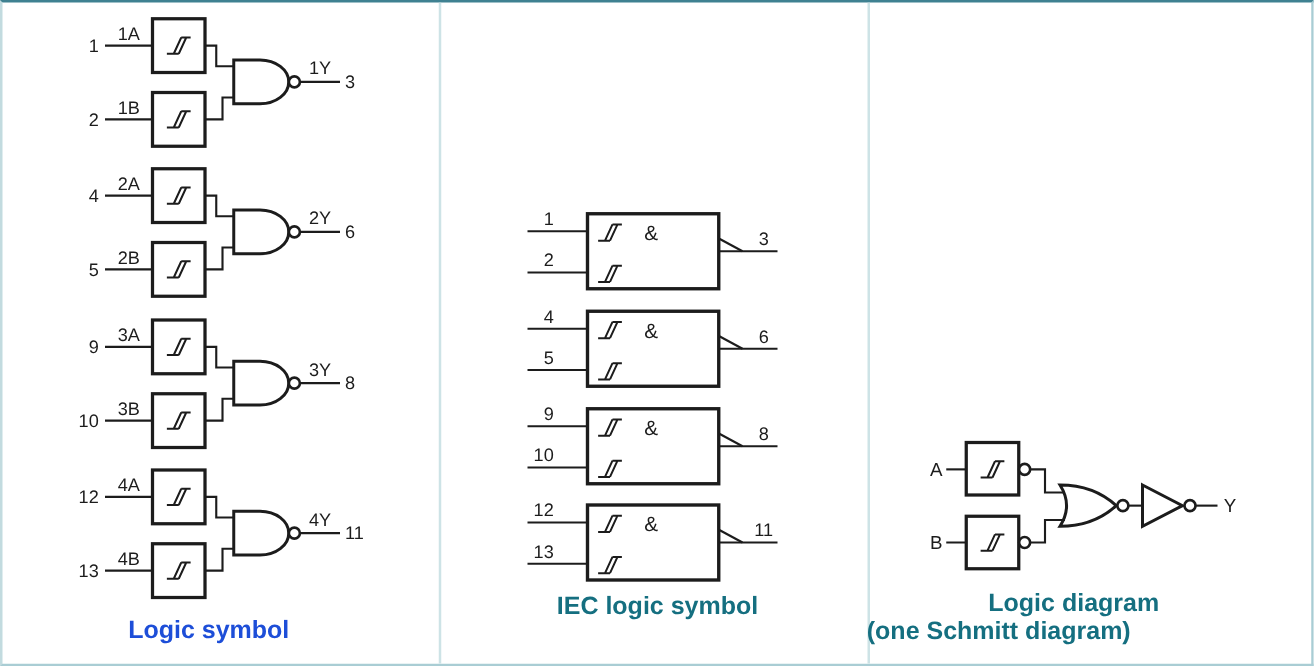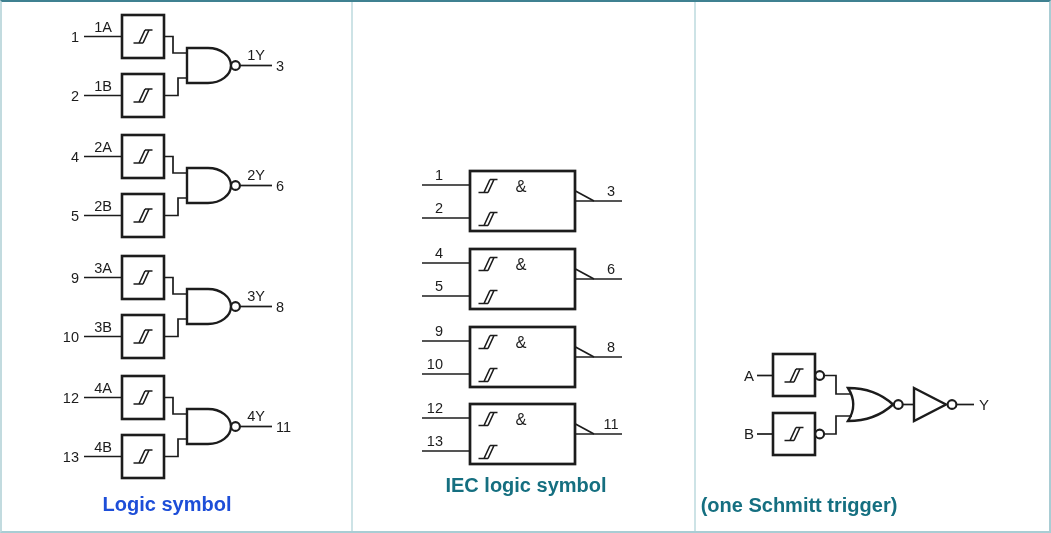--- a/index.html
+++ b/index.html
@@ -189,14 +189,15 @@
         <path d="M903,404.5 H914" fill="none" stroke="#1c1c1c" stroke-width="1.7"></path>
         <path d="M914,388 L946,404.5 L914,421 Z" fill="none" stroke="#1c1c1c" stroke-width="2.4"></path>
         <circle cx="952" cy="404.5" r="4.4" fill="#ffffff" stroke="#1c1c1c" stroke-width="2.1"></circle>
         <path d="M956.5,404.5 H974" fill="none" stroke="#1c1c1c" stroke-width="1.7"></path>
         <text x="979" y="409.5" text-anchor="start" fill="#1c1c1c" font-size="15" font-family="&quot;Liberation Sans&quot;, sans-serif">Y</text>
       </g>
     </svg>
 
   <div class="caption" id="cap-logic-symbol" style="color: #1d4ed8;">Logic symbol</div>
   <div class="caption" id="cap-iec" style="color: rgb(21, 111, 128);">IEC logic symbol</div>
-  <div class="caption" id="cap-ld2" style="color: rgb(21, 111, 128);">(one Schmitt trigger)</div>
+  <div class="caption" id="cap-ld1" style="color: rgb(21, 111, 128);">Logic diagram</div>
+  <div class="caption" id="cap-ld2" style="color: rgb(21, 111, 128);">(one Schmitt diagram)</div>
 </div>
 
 </body></html>

